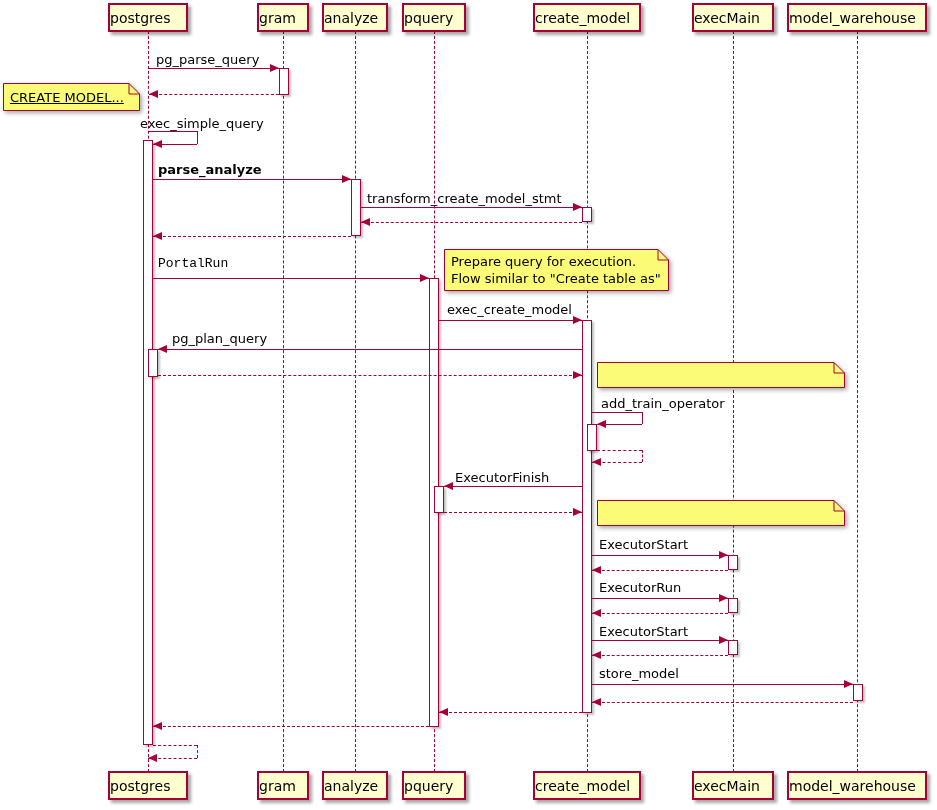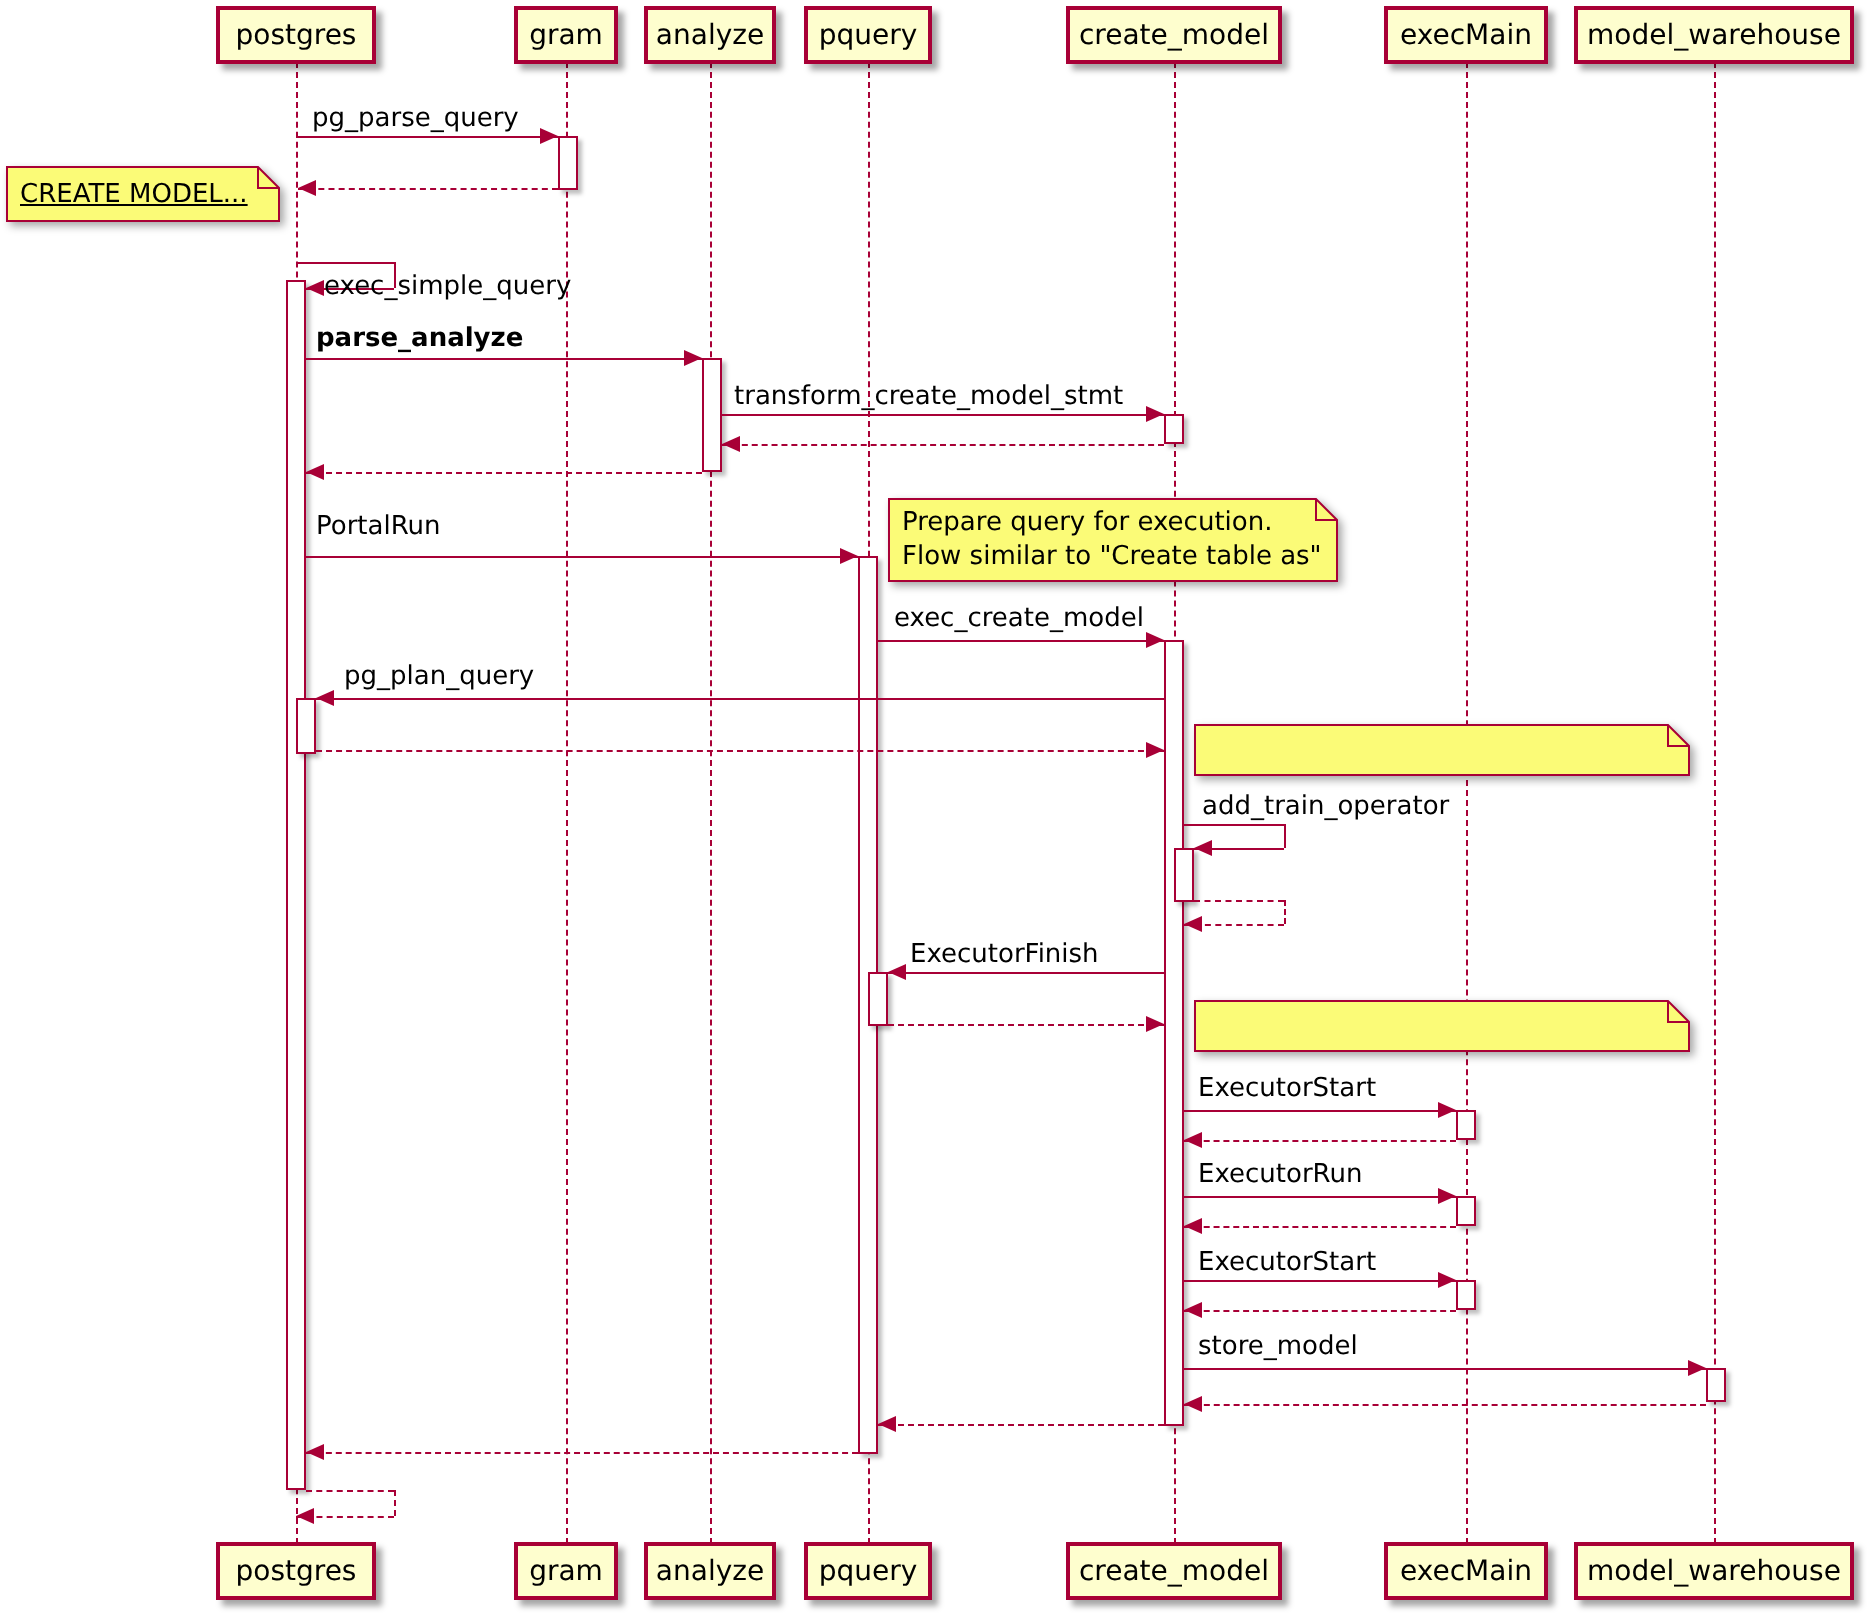--- a/index.html
+++ b/index.html
@@ -10,21 +10,21 @@
     background:var(--bg,#ffffff);
     font-family:"DejaVu Sans", sans-serif;
     overflow:hidden;
   }
   .pbox {
     position:absolute;
     box-sizing:border-box;
     background:var(--pfill,#FEFECE);
     border:2px solid var(--bord,#A80036);
     box-shadow:3px 3px 3px rgba(0,0,0,0.35);
-    display:flex; align-items:center; justify-content:center;
+    display:flex; align-items:center; 
     font-size:14px; color:var(--txt,#000);
     white-space:nowrap;
   }
   .lifeline {
     position:absolute; width:0;
     border-left:1px dashed var(--bord,#A80036);
   }
   .act {
     position:absolute; width:10px;
     box-sizing:border-box;
@@ -91,21 +91,21 @@
     <div class="mlabel" style="left: 158px; top: 162px; position: absolute; font-weight: bold;">parse_analyze</div>
     <div class="mline solid" style="left: 361px; top: 207px; width: 221px; position: absolute;"></div>
     <div class="head r" style="left: 573px; top: 203px; position: absolute;"></div>
     <div class="mlabel" style="left: 367px; top: 191px; position: absolute;">transform_create_model_stmt</div>
     <div class="mline dashed" style="left: 361px; top: 222px; width: 221px; position: absolute;"></div>
     <div class="head l" style="left: 361px; top: 218px; position: absolute;"></div>
     <div class="mline dashed" style="left: 153px; top: 236px; width: 198px; position: absolute;"></div>
     <div class="head l" style="left: 153px; top: 232px; position: absolute;"></div>
     <div class="mline solid" style="left: 153px; top: 278px; width: 276px; position: absolute;"></div>
     <div class="head r" style="left: 420px; top: 274px; position: absolute;"></div>
-    <div class="mlabel" style="left: 158px; top: 256px; position: absolute;">PortalRun</div>
+    <div class="mlabel" style="left: 158px; top: 256px; position: absolute; font-family: Liberation Mono, monospace;">PortalRun</div>
     <div class="mline solid" style="left: 439px; top: 320px; width: 143px; position: absolute;"></div>
     <div class="head r" style="left: 573px; top: 316px; position: absolute;"></div>
     <div class="mlabel" style="left: 447px; top: 302px; position: absolute;">exec_create_model</div>
     <div class="mline solid" style="left: 158px; top: 349px; width: 424px; position: absolute;"></div>
     <div class="head l" style="left: 158px; top: 345px; position: absolute;"></div>
     <div class="mlabel" style="left: 172px; top: 331px; position: absolute;">pg_plan_query</div>
     <div class="mline dashed" style="left: 158px; top: 375px; width: 424px; position: absolute;"></div>
     <div class="head r" style="left: 573px; top: 371px; position: absolute;"></div>
     <div class="mline solid" style="left: 444px; top: 486px; width: 138px; position: absolute;"></div>
     <div class="head l" style="left: 444px; top: 482px; position: absolute;"></div>
@@ -133,21 +133,21 @@
     <div class="mline dashed" style="left: 592px; top: 702px; width: 261px; position: absolute;"></div>
     <div class="head l" style="left: 592px; top: 698px; position: absolute;"></div>
     <div class="mline dashed" style="left: 439px; top: 712px; width: 143px; position: absolute;"></div>
     <div class="head l" style="left: 439px; top: 708px; position: absolute;"></div>
     <div class="mline dashed" style="left: 153px; top: 726px; width: 276px; position: absolute;"></div>
     <div class="head l" style="left: 153px; top: 722px; position: absolute;"></div>
     <div class="mline solid" style="left: 148px; top: 131px; width: 49px; position: absolute;"></div>
     <div class="vline solid" style="left: 197px; top: 131px; height: 13px; position: absolute;"></div>
     <div class="mline solid" style="left: 153px; top: 144px; width: 44px; position: absolute;"></div>
     <div class="head l" style="left: 153px; top: 140px; position: absolute;"></div>
-    <div class="mlabel" style="left: 162px; top: 116px; position: absolute; margin-top: 20px;">exec_simple_query</div>
+    <div class="mlabel" style="left: 140px; top: 116px; position: absolute;">exec_simple_query</div>
     <div class="mline solid" style="left: 592px; top: 412px; width: 50px; position: absolute;"></div>
     <div class="vline solid" style="left: 642px; top: 412px; height: 12px; position: absolute;"></div>
     <div class="mline solid" style="left: 597px; top: 424px; width: 45px; position: absolute;"></div>
     <div class="head l" style="left: 597px; top: 420px; position: absolute;"></div>
     <div class="mlabel" style="left: 601px; top: 396px; position: absolute;">add_train_operator</div>
     <div class="mline dashed" style="left: 597px; top: 450px; width: 45px; position: absolute;"></div>
     <div class="vline dashed" style="left: 642px; top: 450px; height: 12px; position: absolute;"></div>
     <div class="mline dashed" style="left: 592px; top: 462px; width: 50px; position: absolute;"></div>
     <div class="head l" style="left: 592px; top: 458px; position: absolute;"></div>
     <div class="mline dashed" style="left: 153px; top: 745px; width: 44px; position: absolute;"></div>

